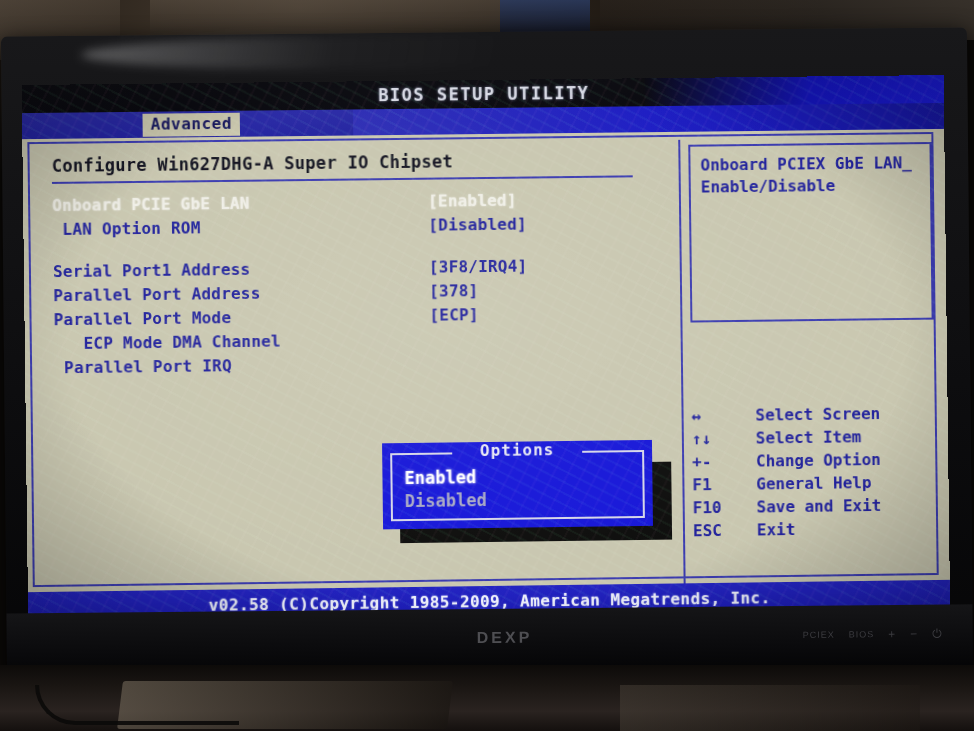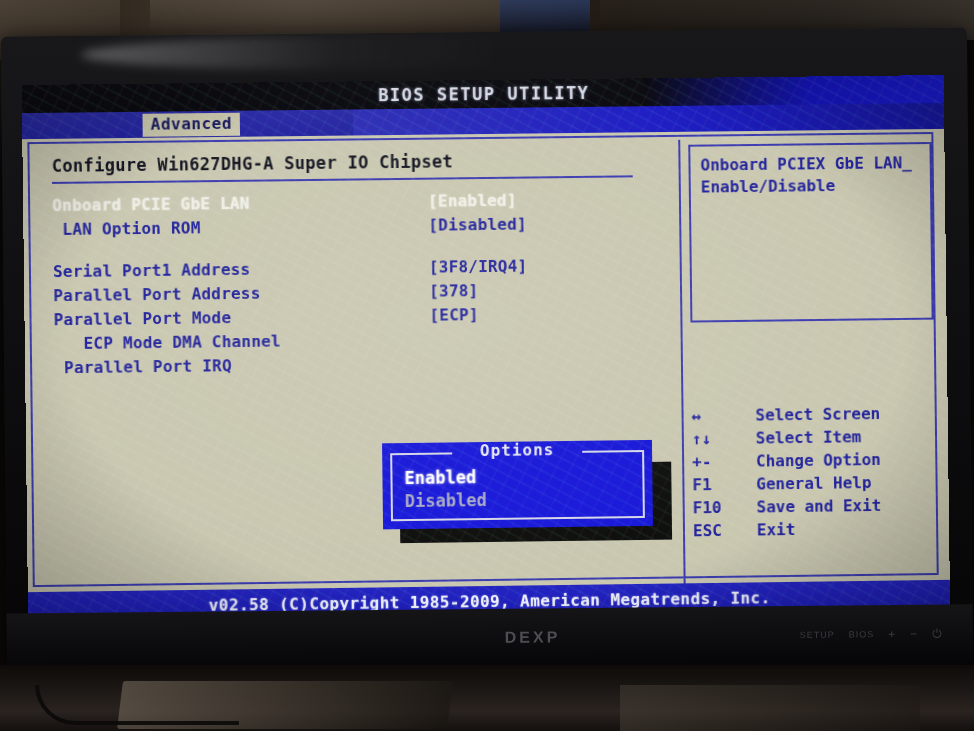--- a/index.html
+++ b/index.html
@@ -40,21 +40,21 @@
         border-radius:6px;
         box-shadow:0 6px 22px rgba(0,0,0,.9);
         transform:rotate(-0.55deg);}
   #monitor-gloss{position:absolute;left:80px;top:2px;width:560px;height:34px;
         background:linear-gradient(100deg,rgba(255,255,255,.28),rgba(255,255,255,.04) 45%,transparent 75%);
         filter:blur(5px);border-radius:50%;}
   #bezel-bottom{position:absolute;left:0;bottom:0;width:966px;height:68px;
         background:linear-gradient(180deg,#151517 0%,#0a0a0c 60%,#030304 100%);}
   #brand{position:absolute;left:470px;bottom:30px;
         font-family:"Liberation Sans",sans-serif;font-size:16px;letter-spacing:3px;
-        color:#4e4e52;font-weight:700;margin-left:28px;}
+        color:#4e4e52;font-weight:700;}
   #osd-keys{position:absolute;right:30px;bottom:32px;display:flex;align-items:center;gap:14px;
         font-family:"Liberation Sans",sans-serif;font-size:9px;letter-spacing:1px;color:#3c3c40;}
   #osd-keys .sym{font-size:12px;}
 
   
   #screen{position:absolute;left:22px;top:48px;width:922px;height:538px;
         background:#0a0a0c;overflow:hidden;
         transform:perspective(1400px) rotateY(0.4deg) rotateZ(-0.15deg);}
 
   
@@ -254,21 +254,21 @@
         <div class="ftxt">v02.58 (C)Copyright 1985-2009, American Megatrends, Inc.</div>
       </div>
 
       <div id="screen-moire"></div>
       <div id="screen-vig"></div>
     </div>
 
     <div id="bezel-bottom">
       <div id="brand">DEXP</div>
       <div id="osd-keys" id2="osd">
-          <span class="">SETUP</span>
+          <span class="">PCIEX</span>
           <span class="">BIOS</span>
           <span class="sym">+</span>
           <span class="sym">−</span>
           <span class="sym">⏻</span>
         </div>
     </div>
   </div>
 
   <div id="desk">
     <div id="desk-paper"></div>

